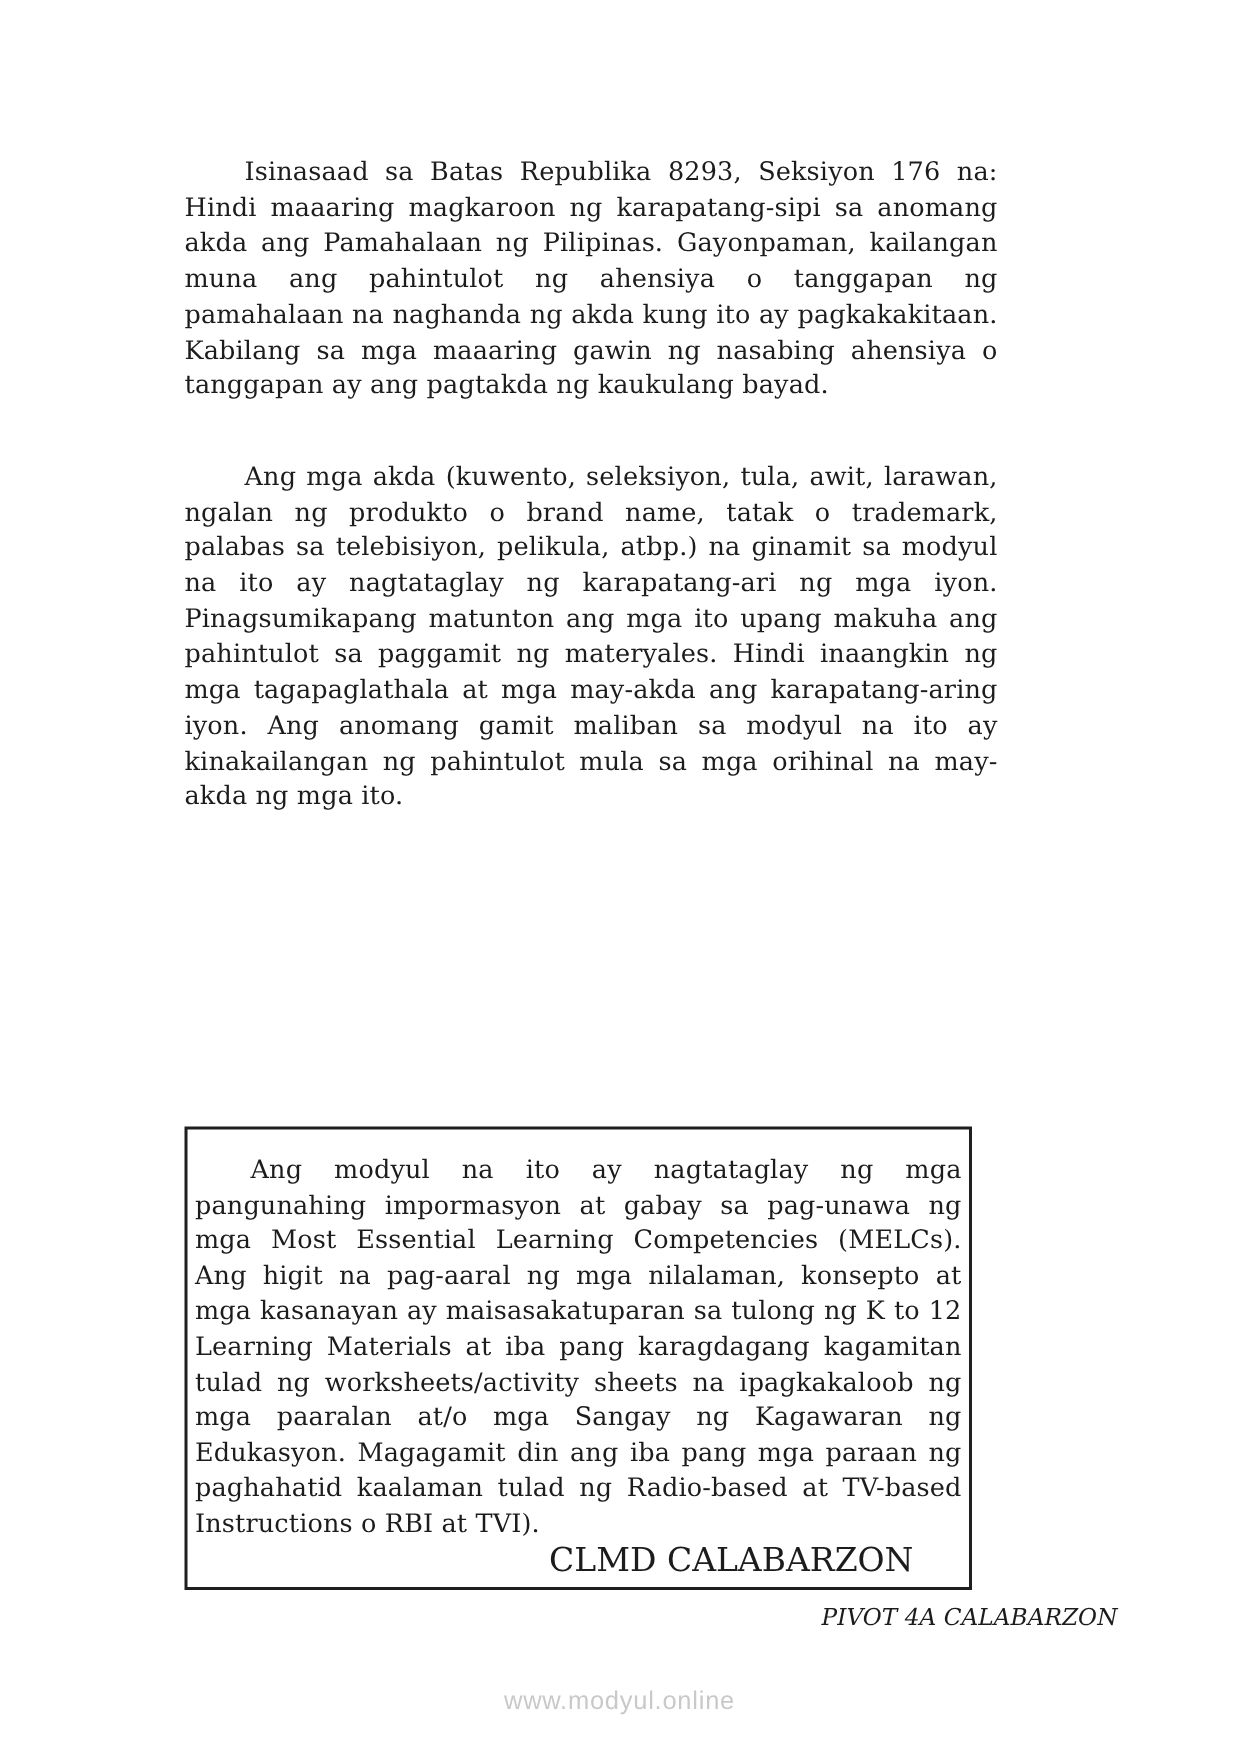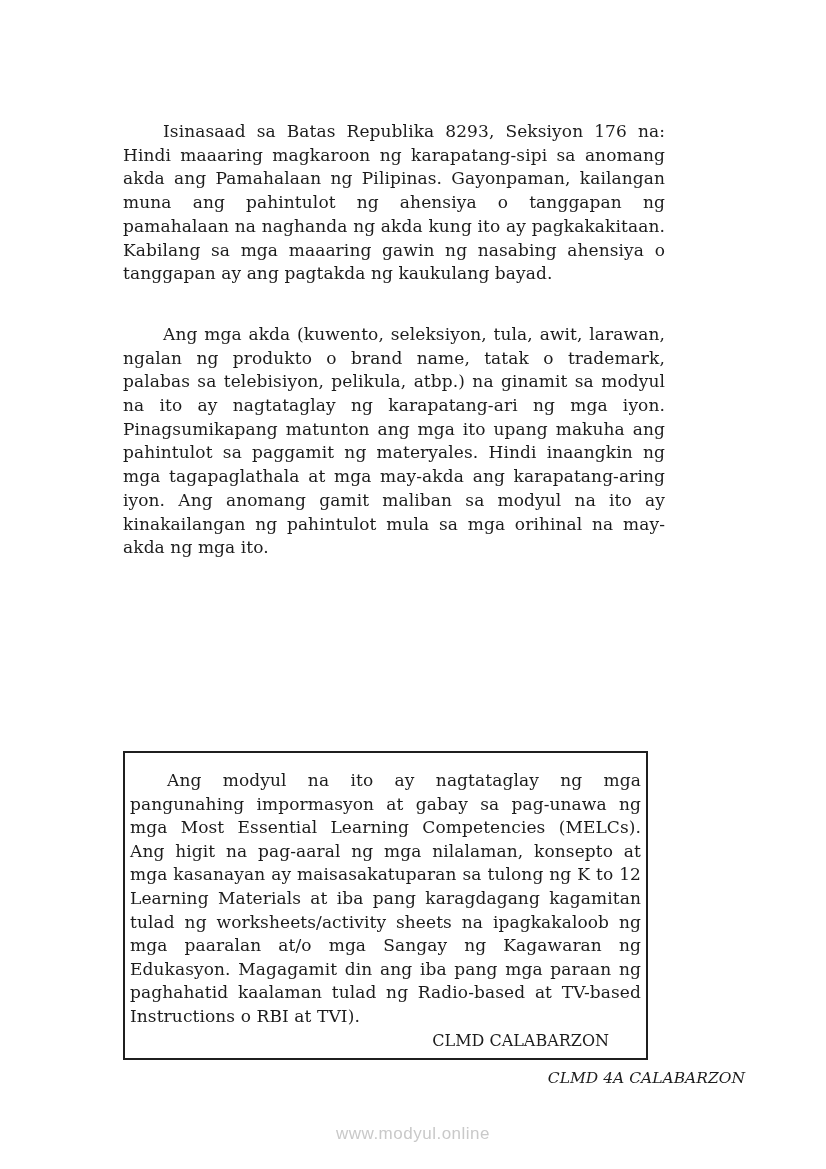--- a/index.html
+++ b/index.html
@@ -14,21 +14,20 @@
     background: #ffffff;
     overflow: hidden;
     font-family: "DejaVu Serif", serif;
     color: #1c1c1c;
   }
   .body-text {
     position: absolute;
     left: 123px;
     top: 104px;
     width: 542px;
-    margin-top: 16px;
   }
   .para {
     margin: 0 0 37px 0;
     font-size: 17px;
     line-height: 23.7px;
     text-align: justify;
     text-indent: 40px;
     letter-spacing: 0.1px;
   }
   .note-box {
@@ -45,21 +44,21 @@
   .note-text {
     margin: 0;
     font-size: 17px;
     line-height: 23.6px;
     text-align: justify;
     text-indent: 37px;
     letter-spacing: 0.1px;
   }
   .note-attrib {
     margin: 0;
-    font-size: 16px;
+    font-size: 22px;
     line-height: 23.6px;
     text-align: right;
     padding-right: 32px;
   }
   .footer {
     position: absolute;
     top: 1068px;
     right: 81px;
     font-style: italic;
     font-size: 15.5px;
@@ -87,17 +86,17 @@
   <div class="body-text">
     <p class="para">Isinasaad sa Batas Republika 8293, Seksiyon 176 na: Hindi maaaring magkaroon ng karapatang-sipi sa anomang akda ang Pamahalaan ng Pilipinas. Gayonpaman, kailangan muna ang pahintulot ng ahensiya o tanggapan ng pamahalaan na naghanda ng akda kung ito ay pagkakakitaan. Kabilang sa mga maaaring gawin ng nasabing ahensiya o tanggapan ay ang pagtakda ng kaukulang bayad.</p>
     <p class="para">Ang mga akda (kuwento, seleksiyon, tula, awit, larawan, ngalan ng produkto o brand name, tatak o trademark, palabas sa telebisiyon, pelikula, atbp.) na ginamit sa modyul na ito ay nagtataglay ng karapatang-ari ng mga iyon. Pinagsumikapang matunton ang mga ito upang makuha ang pahintulot sa paggamit ng materyales. Hindi inaangkin ng mga tagapaglathala at mga may-akda ang karapatang-aring iyon. Ang anomang gamit maliban sa modyul na ito ay kinakailangan ng pahintulot mula sa mga orihinal na may-akda ng mga ito.</p>
   </div>
 
   <div class="note-box">
     <p class="note-text">Ang modyul na ito ay nagtataglay ng mga pangunahing impormasyon at gabay sa pag-unawa ng mga Most Essential Learning Competencies (MELCs). Ang higit na pag-aaral ng mga nilalaman, konsepto at mga kasanayan ay maisasakatuparan sa tulong ng K to 12 Learning Materials at iba pang karagdagang kagamitan tulad ng worksheets/activity sheets na ipagkakaloob ng mga paaralan at/o mga Sangay ng Kagawaran ng Edukasyon. Magagamit din ang iba pang mga paraan ng paghahatid kaalaman tulad ng Radio-based at TV-based Instructions o RBI at TVI).</p>
     <p class="note-attrib">CLMD CALABARZON</p>
   </div>
 
-  <div class="footer">CLMD 4A CALABARZON</div>
+  <div class="footer">PIVOT 4A CALABARZON</div>
 
   <div class="watermark">www.modyul.online</div>
 
 </div>
 
 </body></html>

